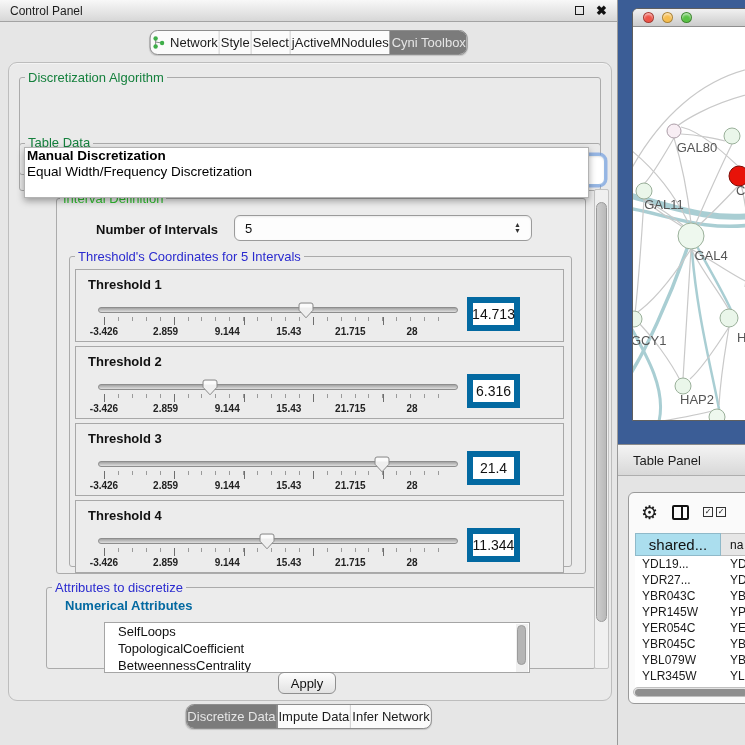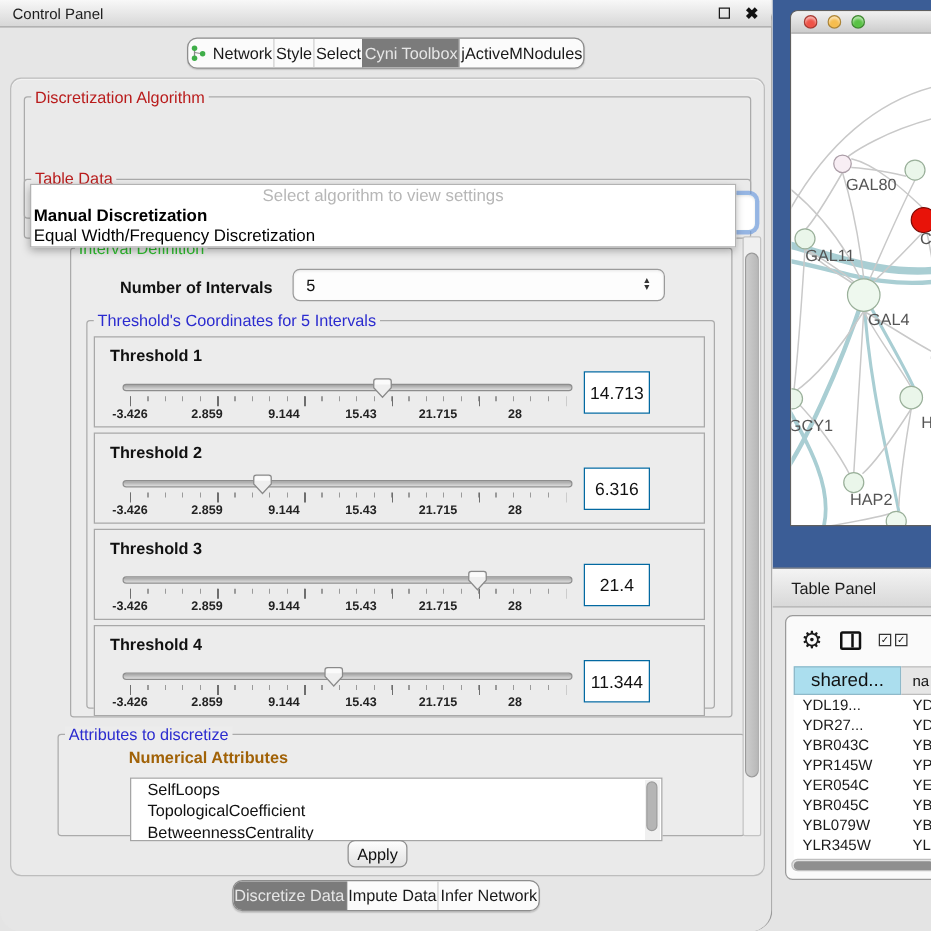--- a/index.html
+++ b/index.html
@@ -1,21 +1,21 @@
 <!DOCTYPE html>
 <html><head>
 <meta charset="utf-8">
 <style>
   * { margin:0; padding:0; box-sizing:border-box; }
   html,body { width:745px; height:745px; overflow:hidden;
     font-family:"Liberation Sans", sans-serif; background:#e4e4e4; }
 
   
   #control-panel { position:absolute; left:0; top:0; width:618px; height:745px;
-    background:#e6e6e6; border-right:1px solid #9a9a9a;border-radius:17px; }
+    background:#e6e6e6; border-right:1px solid #9a9a9a; }
   .cp-titlebar { position:absolute; left:0; top:0; width:100%; height:22px;
     background:linear-gradient(#f8f8f8,#d7d7d7); border-bottom:1px solid #a3a3a3;
     display:flex; align-items:center; padding:0 10px; font-size:12px; color:#1c1c1c; }
   .cp-titlebar .spacer { flex:1; }
   .float-box { width:9px; height:9px; border:1.5px solid #1a1a1a; margin-right:12px; }
   .close-x { font-size:13px; font-weight:bold; color:#111; line-height:1; }
 
   
   .tab-capsule { position:absolute; display:flex; align-items:stretch;
     border:1px solid #8d8d8d; border-radius:8px; background:#fbfbfb; overflow:hidden;
@@ -32,21 +32,21 @@
   
   .outer-panel { position:absolute; left:8px; top:62px; width:604px; height:639px;
     background:#eaeaea; border:1px solid #bdbdbd; border-radius:9px;
     box-shadow:inset 0 1px 0 #f4f4f4; }
 
   .groupbox { position:absolute; border:1px solid #ababab; border-radius:3px; }
   .group-label { position:absolute; font-size:13px; background:#eaeaea; padding:0 3px;
     white-space:nowrap; line-height:14px; }
   .lbl-green { color:#2fbe2f; }
   .lbl-blue  { color:#2b2bcf; }
-  .lbl-black { color:#b91c1c; }
+  .lbl-black { color:#15803d; }
 
   
   .combo { position:absolute; background:#fff; border:1px solid #9b9b9b; border-radius:6px;
     display:flex; align-items:center; padding:0 10px; font-size:13px; color:#111;
     box-shadow:inset 0 1px 2px rgba(0,0,0,.08); }
   .combo .cval { flex:1; overflow:hidden; white-space:nowrap; }
   .stepper { display:flex; flex-direction:column; align-items:center; line-height:6px;
     font-size:7px; color:#333; margin-left:6px; }
 
   
@@ -75,48 +75,48 @@
     background:linear-gradient(#a2a2a2,#dedede); border:1px solid #8d8d8d; border-radius:4px; }
   .th-handle { position:absolute; top:-6px; width:16px; height:17px; transform:translateX(-50%); }
   .ticks-minor { position:absolute; left:28px; top:47px; width:348px; height:4px;
     background:repeating-linear-gradient(90deg,#9a9a9a 0,#9a9a9a 1px,transparent 1px,transparent 4%); }
   .ticks-major { position:absolute; left:28px; top:47px; width:349px; height:8px;
     background:repeating-linear-gradient(90deg,#6e6e6e 0,#6e6e6e 1px,transparent 1px,transparent 20%); }
   .tick-labels { position:absolute; left:28px; top:56px; width:308px; height:12px; }
   .tick-labels span { position:absolute; transform:translateX(-50%);
     font-size:10px; font-weight:bold; color:#222; white-space:nowrap; }
   .th-value { position:absolute; left:391px; top:27px; width:53px; height:34px;
-    background:#fff; border:1px solid #0369a1; display:flex; align-items:center;
+    background:#fff; border:6px solid #0369a1; display:flex; align-items:center;
     justify-content:center; font-size:14px; color:#111; }
 
   
   .attr-list { position:absolute; left:85px; top:433px; width:426px; height:51px;
     background:#fff; border:1px solid #a5a5a5; overflow:hidden; font-size:13px; color:#111; }
   .attr-list .item { padding-left:13px; line-height:17px; white-space:nowrap; }
   .attr-scroll { position:absolute; right:1px; top:1px; width:12px; height:49px; background:#f0f0f0; }
   .attr-scroll .thumb { position:absolute; left:1px; top:1px; width:9px; height:40px;
     background:#b5b5b5; border:1px solid #9c9c9c; border-radius:5px; }
 
-  .apply-btn { position:absolute; left:269px; top:609px; width:48px; height:22px;
+  .apply-btn { position:absolute; left:269px; top:609px; width:58px; height:22px;
     background:linear-gradient(#fdfdfd,#e2e2e2); border:1px solid #8f8f8f; border-radius:6px;
     font-size:13px; color:#111; display:flex; align-items:center; justify-content:center; }
 
   
   #right-side { position:absolute; left:618px; top:0; width:127px; height:745px;
     background:#e4e4e4; overflow:hidden; }
   .desktop { position:absolute; left:0; top:0; width:127px; height:455px; background:#3b5d96; }
   .net-window { position:absolute; left:14px; top:8px; width:120px; height:413px;
     border:1px solid #5f5f5f; border-radius:6px 0 0 0; overflow:hidden; background:#fff; }
   .net-titlebar { height:18px; background:linear-gradient(#f1f1f1,#cccccc);
     border-bottom:1px solid #8f8f8f; display:flex; align-items:center; padding-left:10px; gap:8px; }
   .traffic { width:11px; height:11px; border-radius:50%; border:1px solid rgba(0,0,0,.3);
     box-shadow:inset 0 2px 2px rgba(255,255,255,.55); }
   .net-canvas { position:relative; width:100%; height:395px; background:#fff; }
 
-  .tp-header { position:absolute; left:0; top:454px; width:127px; height:32px;
+  .tp-header { position:absolute; left:0; top:444px; width:127px; height:32px;
     background:linear-gradient(#f4f4f4,#d8d8d8); border-top:1px solid #8a8a8a;
     border-bottom:1px solid #aeaeae; display:flex; align-items:center;
     padding-left:15px; font-size:13px; color:#1c1c1c; }
   .tp-box { position:absolute; left:10px; top:492px; width:140px; height:212px;
     background:#fafafa; border:1px solid #9a9a9a; border-radius:6px; }
   .tp-toolbar { position:absolute; left:0; top:0; width:100%; height:38px;
     display:flex; align-items:center; padding-left:12px; gap:14px; }
   .gear { font-size:19px; color:#1a1a1a; line-height:1; }
   .split-icon { width:17px; height:15px; border:2px solid #111; border-radius:2px; position:relative; }
   .split-icon::after { content:""; position:absolute; left:50%; top:0; width:2px; height:100%; background:#111; }
@@ -160,37 +160,36 @@
         <circle cx="10.5" cy="7" r="2.2" fill="#3fae49"></circle>
       </svg>
       <span>Network</span>
     </div>
     <div class="tab">
       <span>Style</span>
     </div>
     <div class="tab">
       <span>Select</span>
     </div>
+    <div class="tab">
+      <span>jActiveMNodules</span>
+    </div>
     <div class="tab selected">
       <span>Cyni Toolbox</span>
     </div>
-    <div class="tab">
-      <span>jActiveMNodules</span>
-    </div>
   </div>
 
   <div class="outer-panel">
 
     <div class="groupbox" style="left:10px; top:14px; width:582px; height:98px;"></div>
     <div class="group-label lbl-black" style="left:16px; top:8px;">Discretization Algorithm</div>
 
     <div class="focus-combo"></div>
 
     <div class="algo-popup">
-      <div class="hint">Select algorithm to view settings</div>
       <div class="opt bold">Manual Discretization</div>
       <div class="opt">Equal Width/Frequency Discretization</div>
     </div>
 
     <div class="groupbox" style="left:10px; top:80px; width:582px; height:48px;"></div>
     <div class="group-label lbl-black" style="left:16px; top:73px;">Table Data</div>
     <div class="combo" style="left:20px; top:90px; width:562px; height:28px;">
       <span class="cval">galFiltered.sif default node</span>
       <span class="stepper">▲<br>▼</span>
     </div>
@@ -298,21 +297,21 @@
               <span style="left: 60%;">15.43</span>
               <span style="left: 80%;">21.715</span>
               <span style="left: 100%;">28</span>
             </div>
     <div class="th-value">11.344</div>
   </div>
 </div>
 
       <div class="groupbox" style="left:27px; top:398px; width:550px; height:82px; background:#ececec;"></div>
       <div class="group-label lbl-blue" style="left:33px; top:392px; background:#ececec;">Attributes to discretize</div>
-      <div style="position:absolute; left:46px; top:409px; font-size:13px; font-weight:bold; color:#a16207;margin-left:38px;">Numerical Attributes</div>
+      <div style="position:absolute; left:46px; top:409px; font-size:13px; font-weight:bold; color:#0369a1;">Numerical Attributes</div>
       <div class="attr-list">
         <div id="attr-items">
             <div class="item">SelfLoops</div>
             <div class="item">TopologicalCoefficient</div>
             <div class="item">BetweennessCentrality</div>
           </div>
         <div class="attr-scroll">
           <div class="thumb"></div>
         </div>
       </div>

